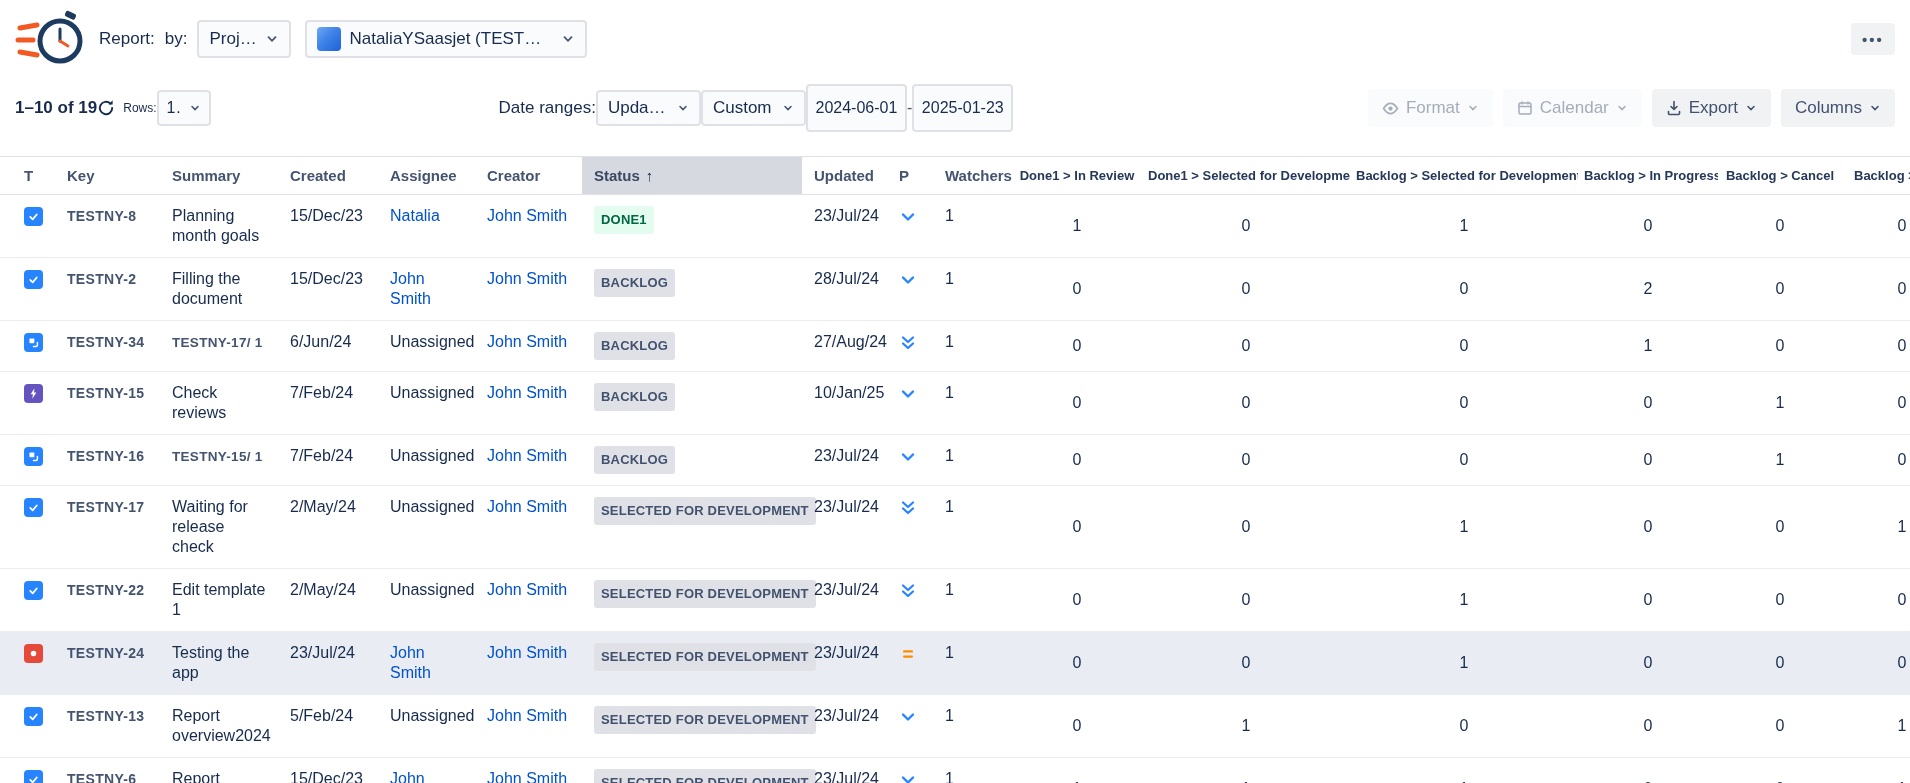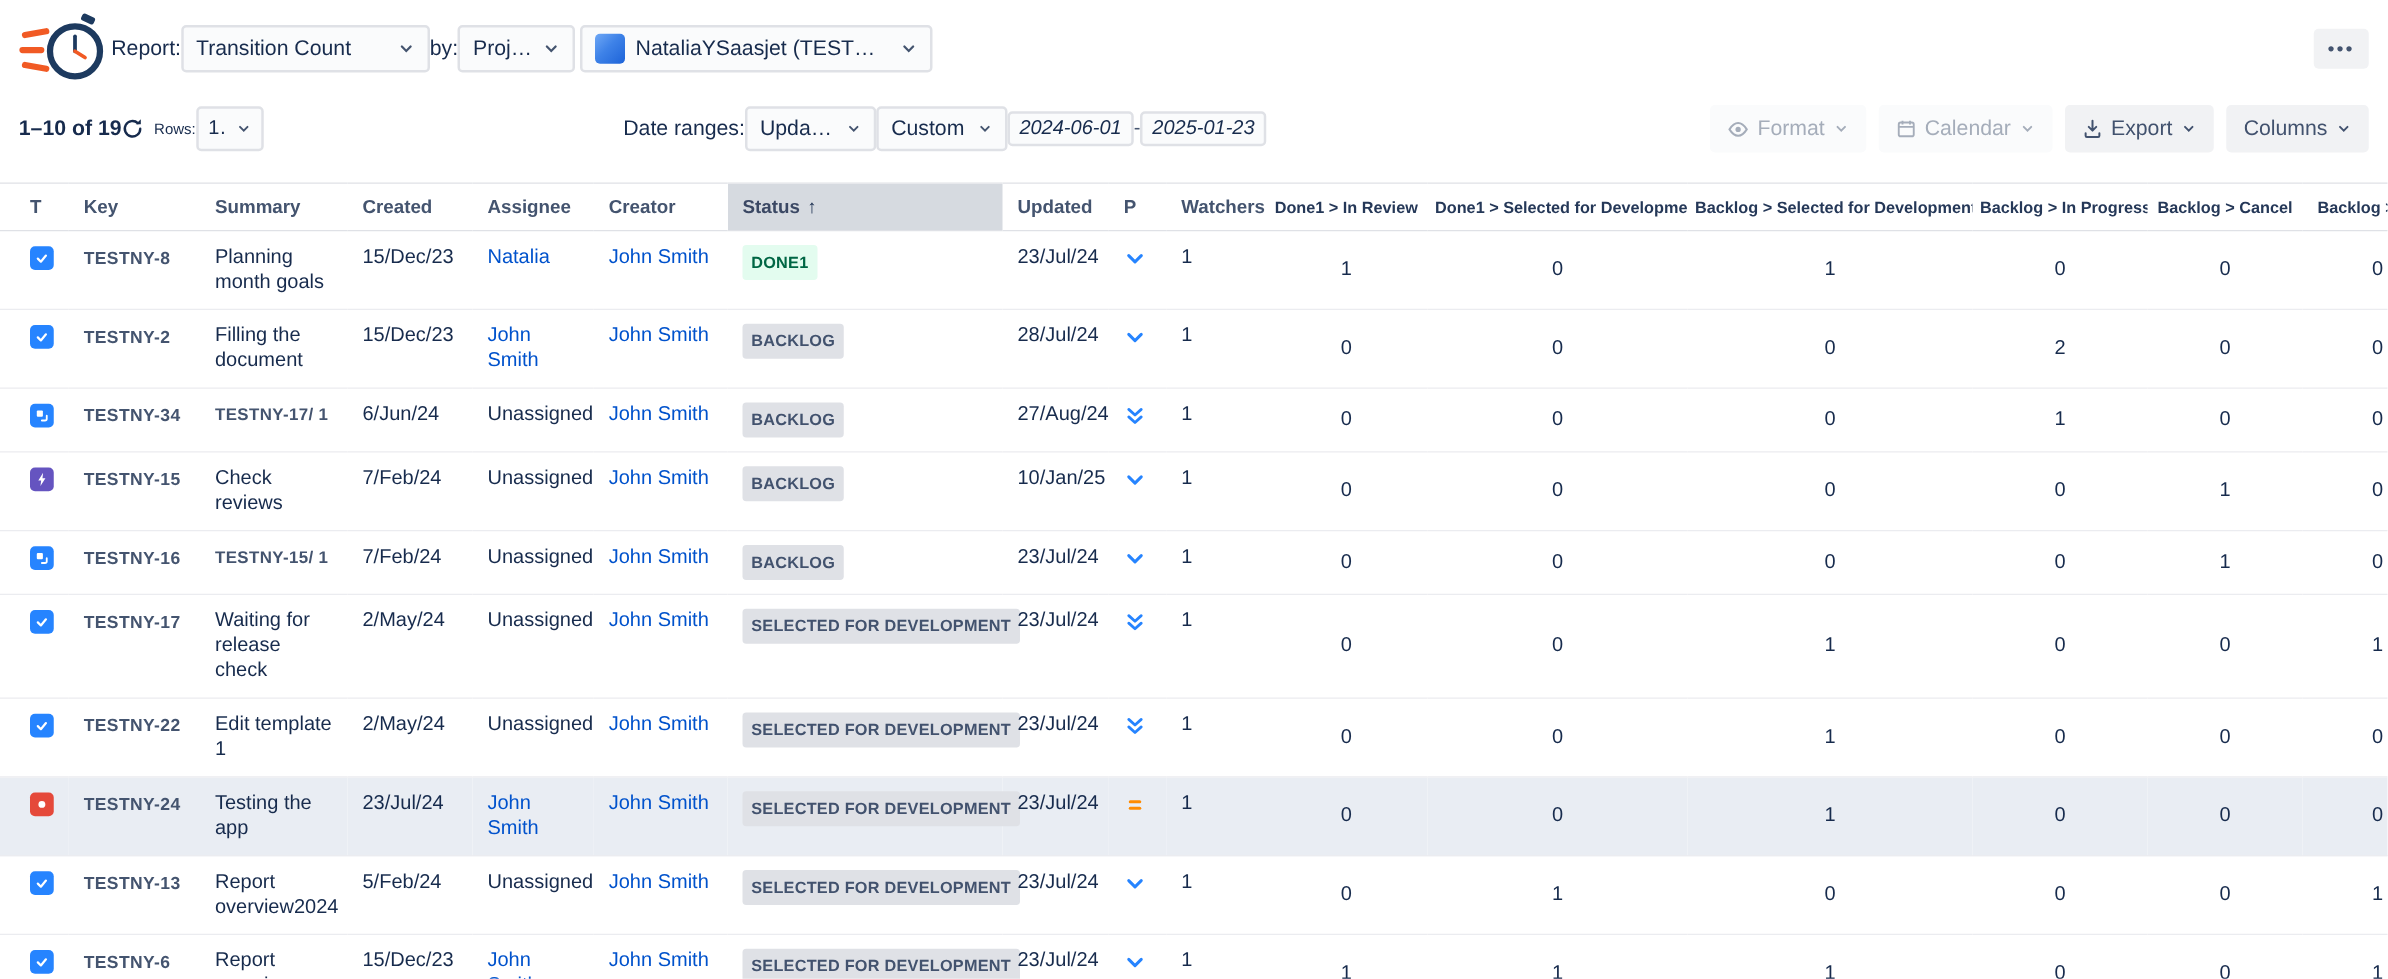--- a/index.html
+++ b/index.html
@@ -1,20 +1,20 @@
 <!DOCTYPE html>
 <html><head>
 <meta charset="utf-8">
 <style>
   * { box-sizing: border-box; margin: 0; padding: 0; }
   html, body { width: 1910px; height: 783px; overflow: hidden; background: #fff; }
   body { font-family: "Liberation Sans", sans-serif; color: #172B4D; font-size: 16px; }
 
   
-  .topbar { display: flex; align-items: center; height: 78px; padding: 8px 15px; }
+  .topbar { display: flex; align-items: center; height: 78px; padding: 8px 15px; gap: 10px; }
   .bar-label { font-size: 17px; color: #172B4D; white-space: nowrap; }
   .select { display: flex; align-items: center; gap: 8px; background: #FAFBFC; border: 2px solid #DFE1E6;
             border-radius: 4px; height: 38px; padding: 0 10px; font-size: 17px; color: #172B4D;
             cursor: pointer; white-space: nowrap; overflow: hidden; }
   .select .lbl { flex: 1; overflow: hidden; text-overflow: ellipsis; }
   .w-report { width: 199px; }
   .w-by { width: 94px; }
   .w-project { width: 282px; }
   .avatar { width: 24px; height: 24px; border-radius: 4px; flex: 0 0 auto;
             background: linear-gradient(135deg, #6FA8F5 0%, #3E82E8 45%, #1D63D8 100%); }
@@ -25,23 +25,23 @@
               letter-spacing: 2px; color: #44546F; cursor: pointer; }
 
   
   .toolbar2 { display: flex; align-items: center; padding: 6px 15px 18px; }
   .pagination { font-size: 17px; font-weight: 700; white-space: nowrap; }
   .icon-btn { display: flex; align-items: center; cursor: pointer; }
   .rows-label { font-size: 12px; margin-left: 8px; }
   .w-rows { width: 54px; height: 36px; padding: 0 8px; font-size: 16px; }
   .dates-label { font-size: 17px; margin-left: 288px; white-space: nowrap; }
   .w-datefield, .w-datemode { width: 105px; height: 36px; }
-  .date-box { width: 101px; height: 28px; background: #FAFBFC; border: 2px solid #DFE1E6; border-radius: 4px;
+  .date-box { width: 101px; height: 48px; background: #FAFBFC; border: 2px solid #DFE1E6; border-radius: 4px;
               display: flex; align-items: center; justify-content: center; font-size: 16px; cursor: pointer;
-              white-space: nowrap; font-style: italic; }
+              white-space: nowrap; }
   .date-sep { font-size: 16px; color: #44546F; }
   .right-group { margin-left: auto; display: flex; gap: 10px; }
   .btn { display: flex; align-items: center; gap: 7px; height: 38px; padding: 0 14px; border-radius: 4px;
          background: #F1F2F4; color: #42526E; font-size: 17px; font-weight: 500; cursor: pointer;
          white-space: nowrap; }
   .btn.disabled { background: #FAFBFC; color: #A5ADBA; cursor: default; }
 
   
   table { border-collapse: collapse; table-layout: fixed; width: 1962px; margin-top: 6px; }
   thead th { height: 38px; text-align: left; padding: 0 12px; font-size: 15px; font-weight: 700;
@@ -95,26 +95,20 @@
       <line x1="5" y1="42" x2="22" y2="45"></line>
     </g>
     <circle cx="45" cy="31" r="20" fill="#fff" stroke="#1D3A5F" stroke-width="5"></circle>
     <line x1="45" y1="31" x2="45" y2="19" stroke="#1D3A5F" stroke-width="3" stroke-linecap="round"></line>
     <line x1="45" y1="31" x2="53" y2="36" stroke="#F15A24" stroke-width="3" stroke-linecap="round"></line>
     <rect x="50" y="2" width="11" height="6" rx="2" transform="rotate(25 55 5)" fill="#1D3A5F"></rect>
   </svg>
 
   <span class="bar-label">Report:</span>
 
-  <div class="select w-report">
-    <span class="lbl">Transition Count</span>
-    <svg class="chev" width="14" height="14" viewBox="0 0 14 14">
-        <path d="M3.5 5.2 L7 8.8 L10.5 5.2" stroke="#44546F" stroke-width="1.8" fill="none" stroke-linecap="round"></path>
-      </svg>
-  </div>
 
   <span class="bar-label" style="">by:</span>
 
   <div class="select w-by">
     <span class="lbl">Project</span>
     <svg class="chev" width="14" height="14" viewBox="0 0 14 14">
         <path d="M3.5 5.2 L7 8.8 L10.5 5.2" stroke="#44546F" stroke-width="1.8" fill="none" stroke-linecap="round"></path>
       </svg>
   </div>
 

